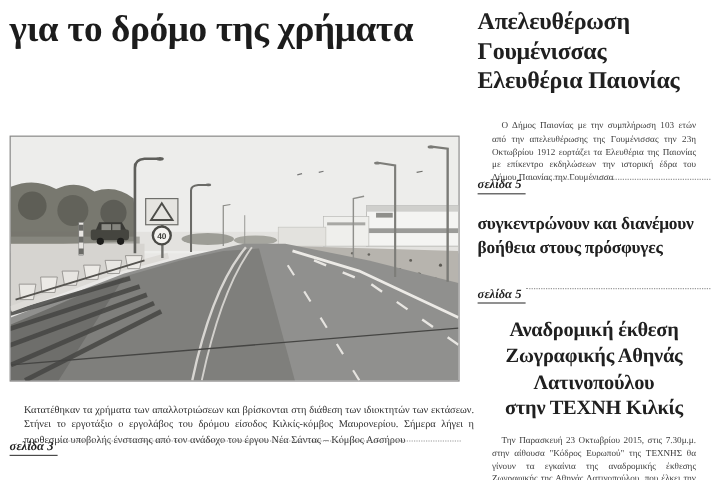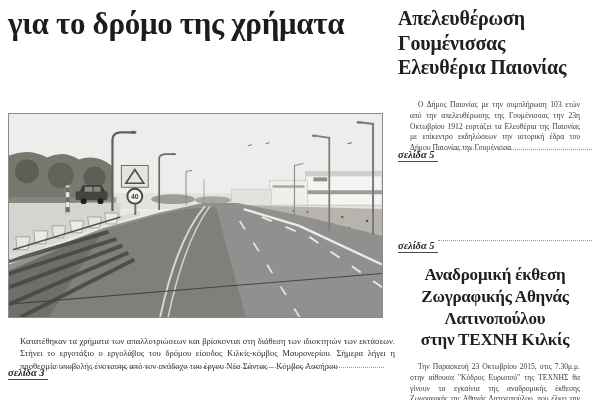--- a/index.html
+++ b/index.html
@@ -194,20 +194,22 @@
     </h2>
     <div class="rbody rbody1">
       <p>Ο Δήμος Παιονίας με την συμπλήρωση 103 ετών από την απελευθέρωσης της Γουμένισσας την 23η Οκτωβρίου 1912 εορτάζει τα Ελευθέρια της Παιονίας με επίκεντρο εκδηλώσεων την ιστορική έδρα του Δήμου Παιονίας την Γουμένισσα</p>
     </div>
     <div class="pageref pageref-r1">
       <span class="pageref-word">σελίδα 5</span>
       <span class="pageref-rule"></span>
     </div>
 
     <h2 class="rh rh2">
+      <span>συγκεντρώνουν και διανέμουν</span>
+      <span>βοήθεια στους πρόσφυγες</span>
     </h2>
     <div class="pageref pageref-r2">
       <span class="pageref-word">σελίδα 5</span>
       <span class="pageref-rule"></span>
     </div>
 
     <h2 class="rh rh3">
       <span>Αναδρομική έκθεση</span>
       <span>Ζωγραφικής Αθηνάς</span>
       <span>Λατινοπούλου</span>

